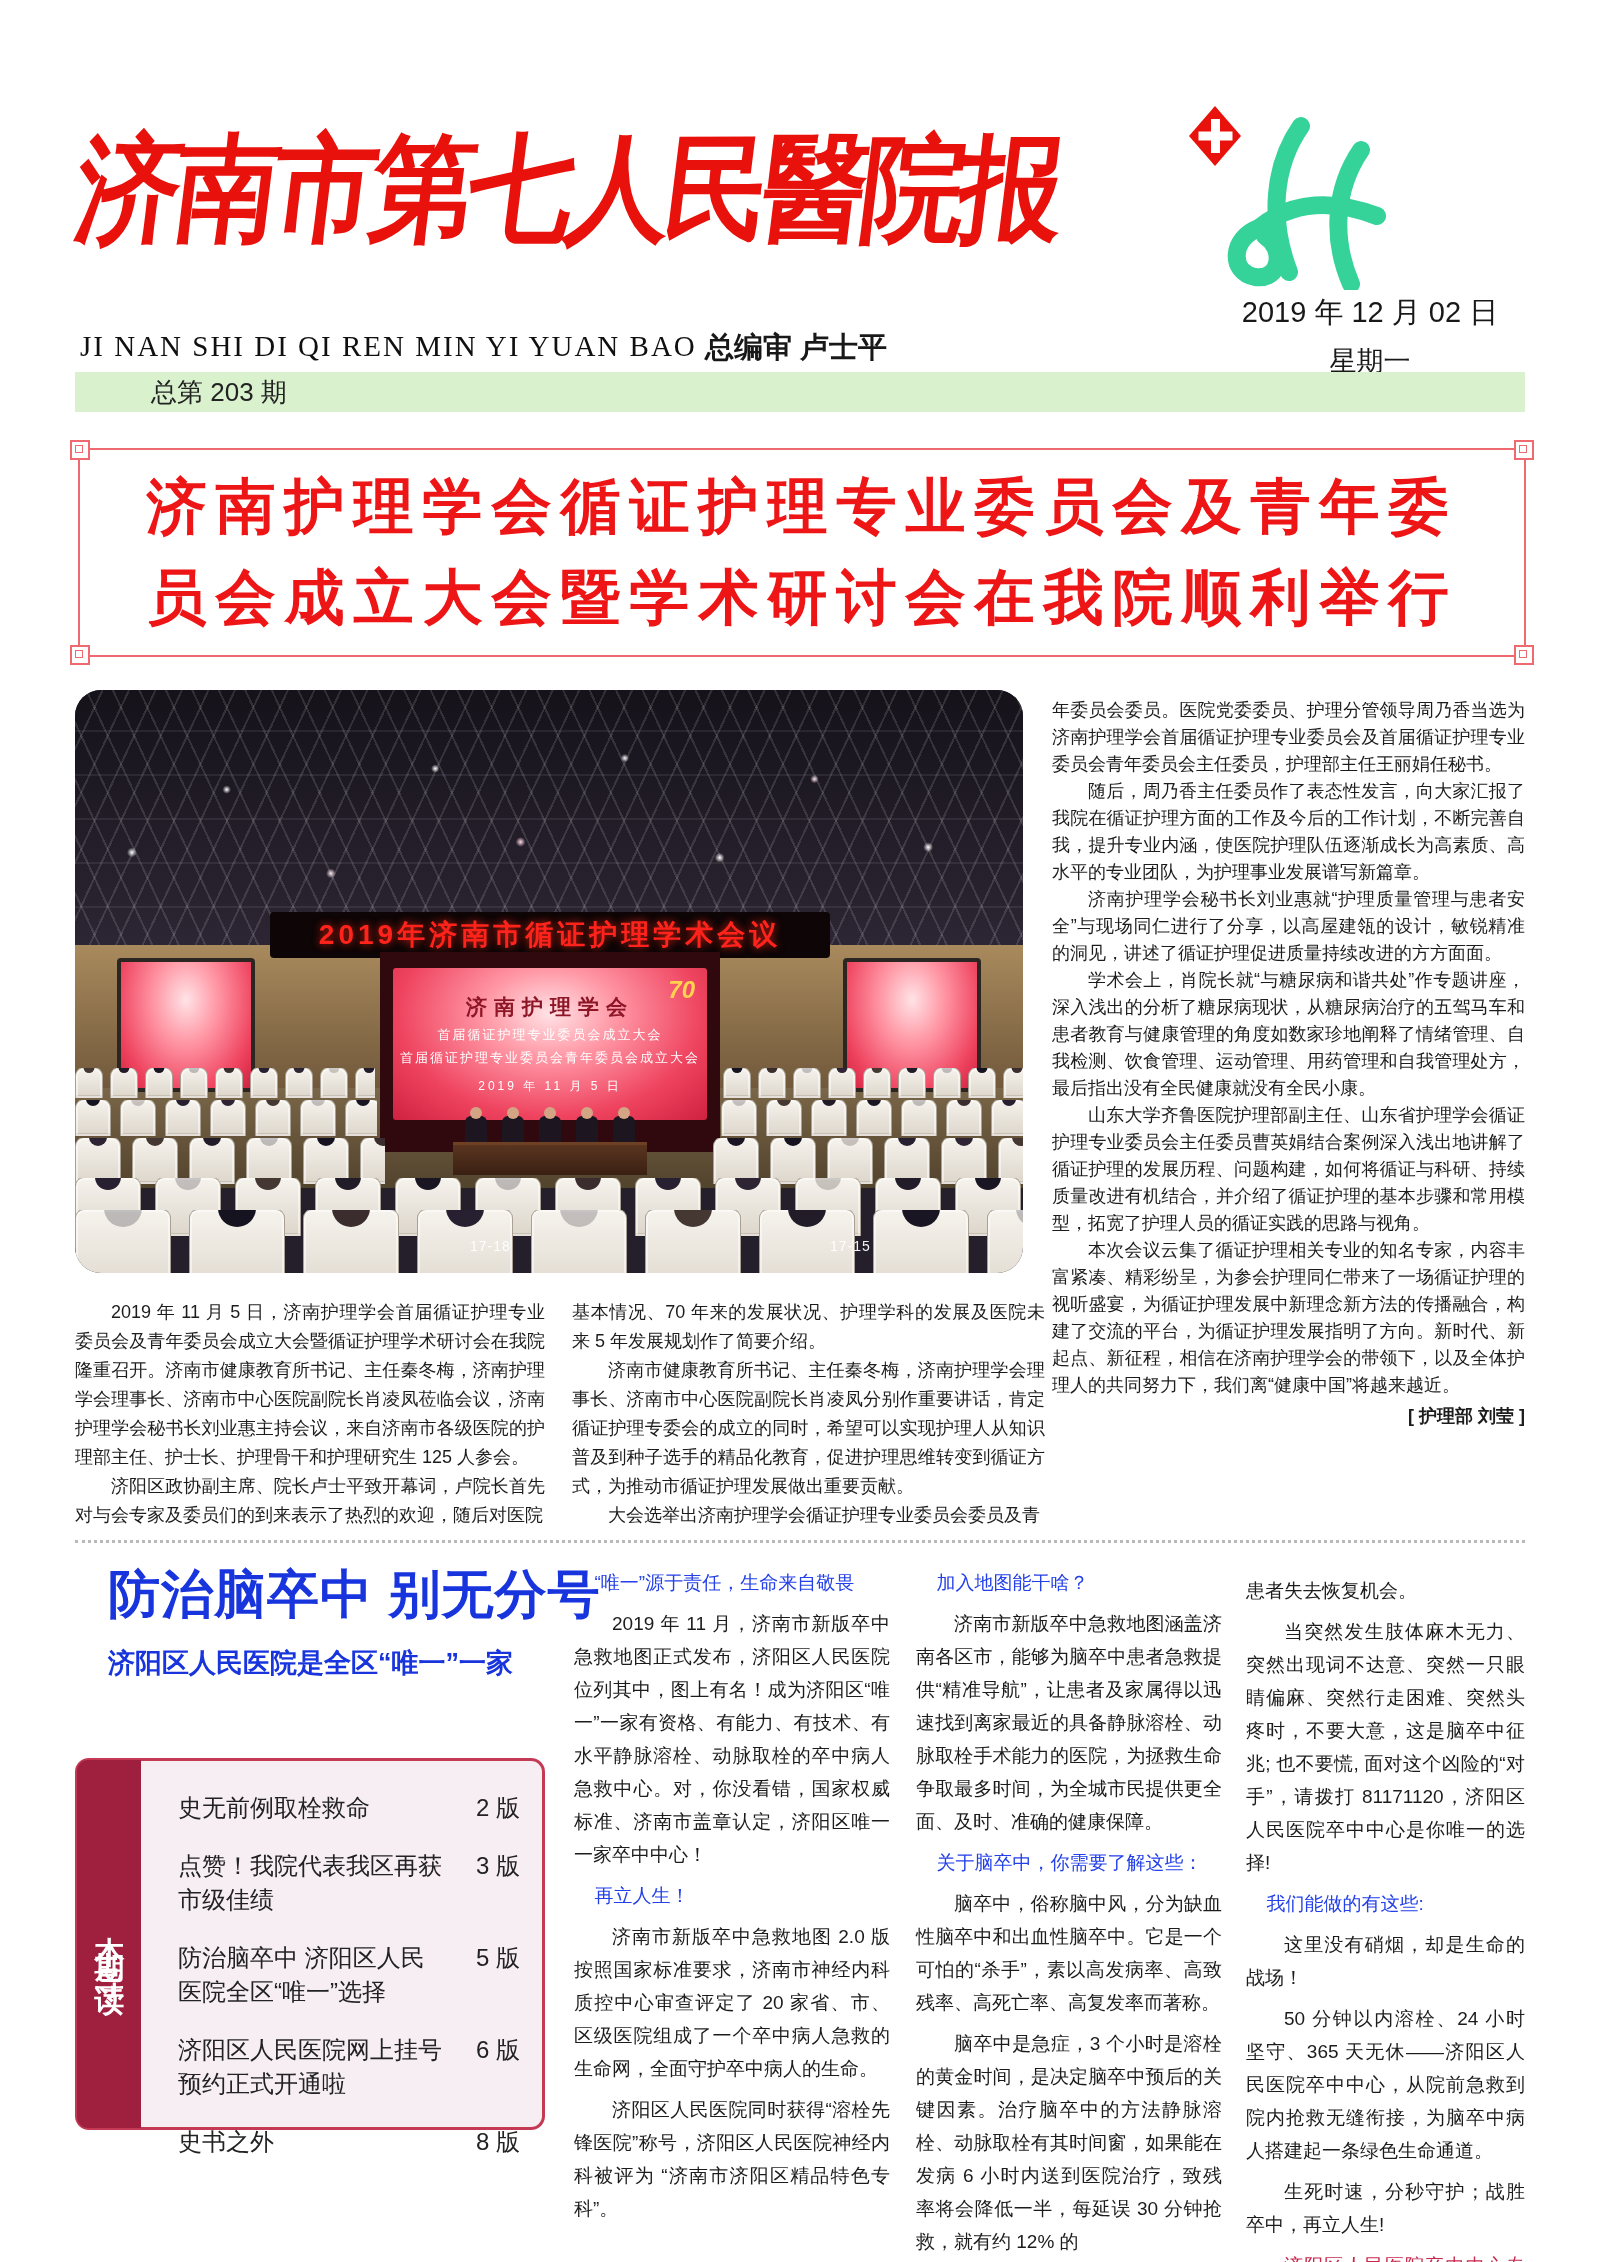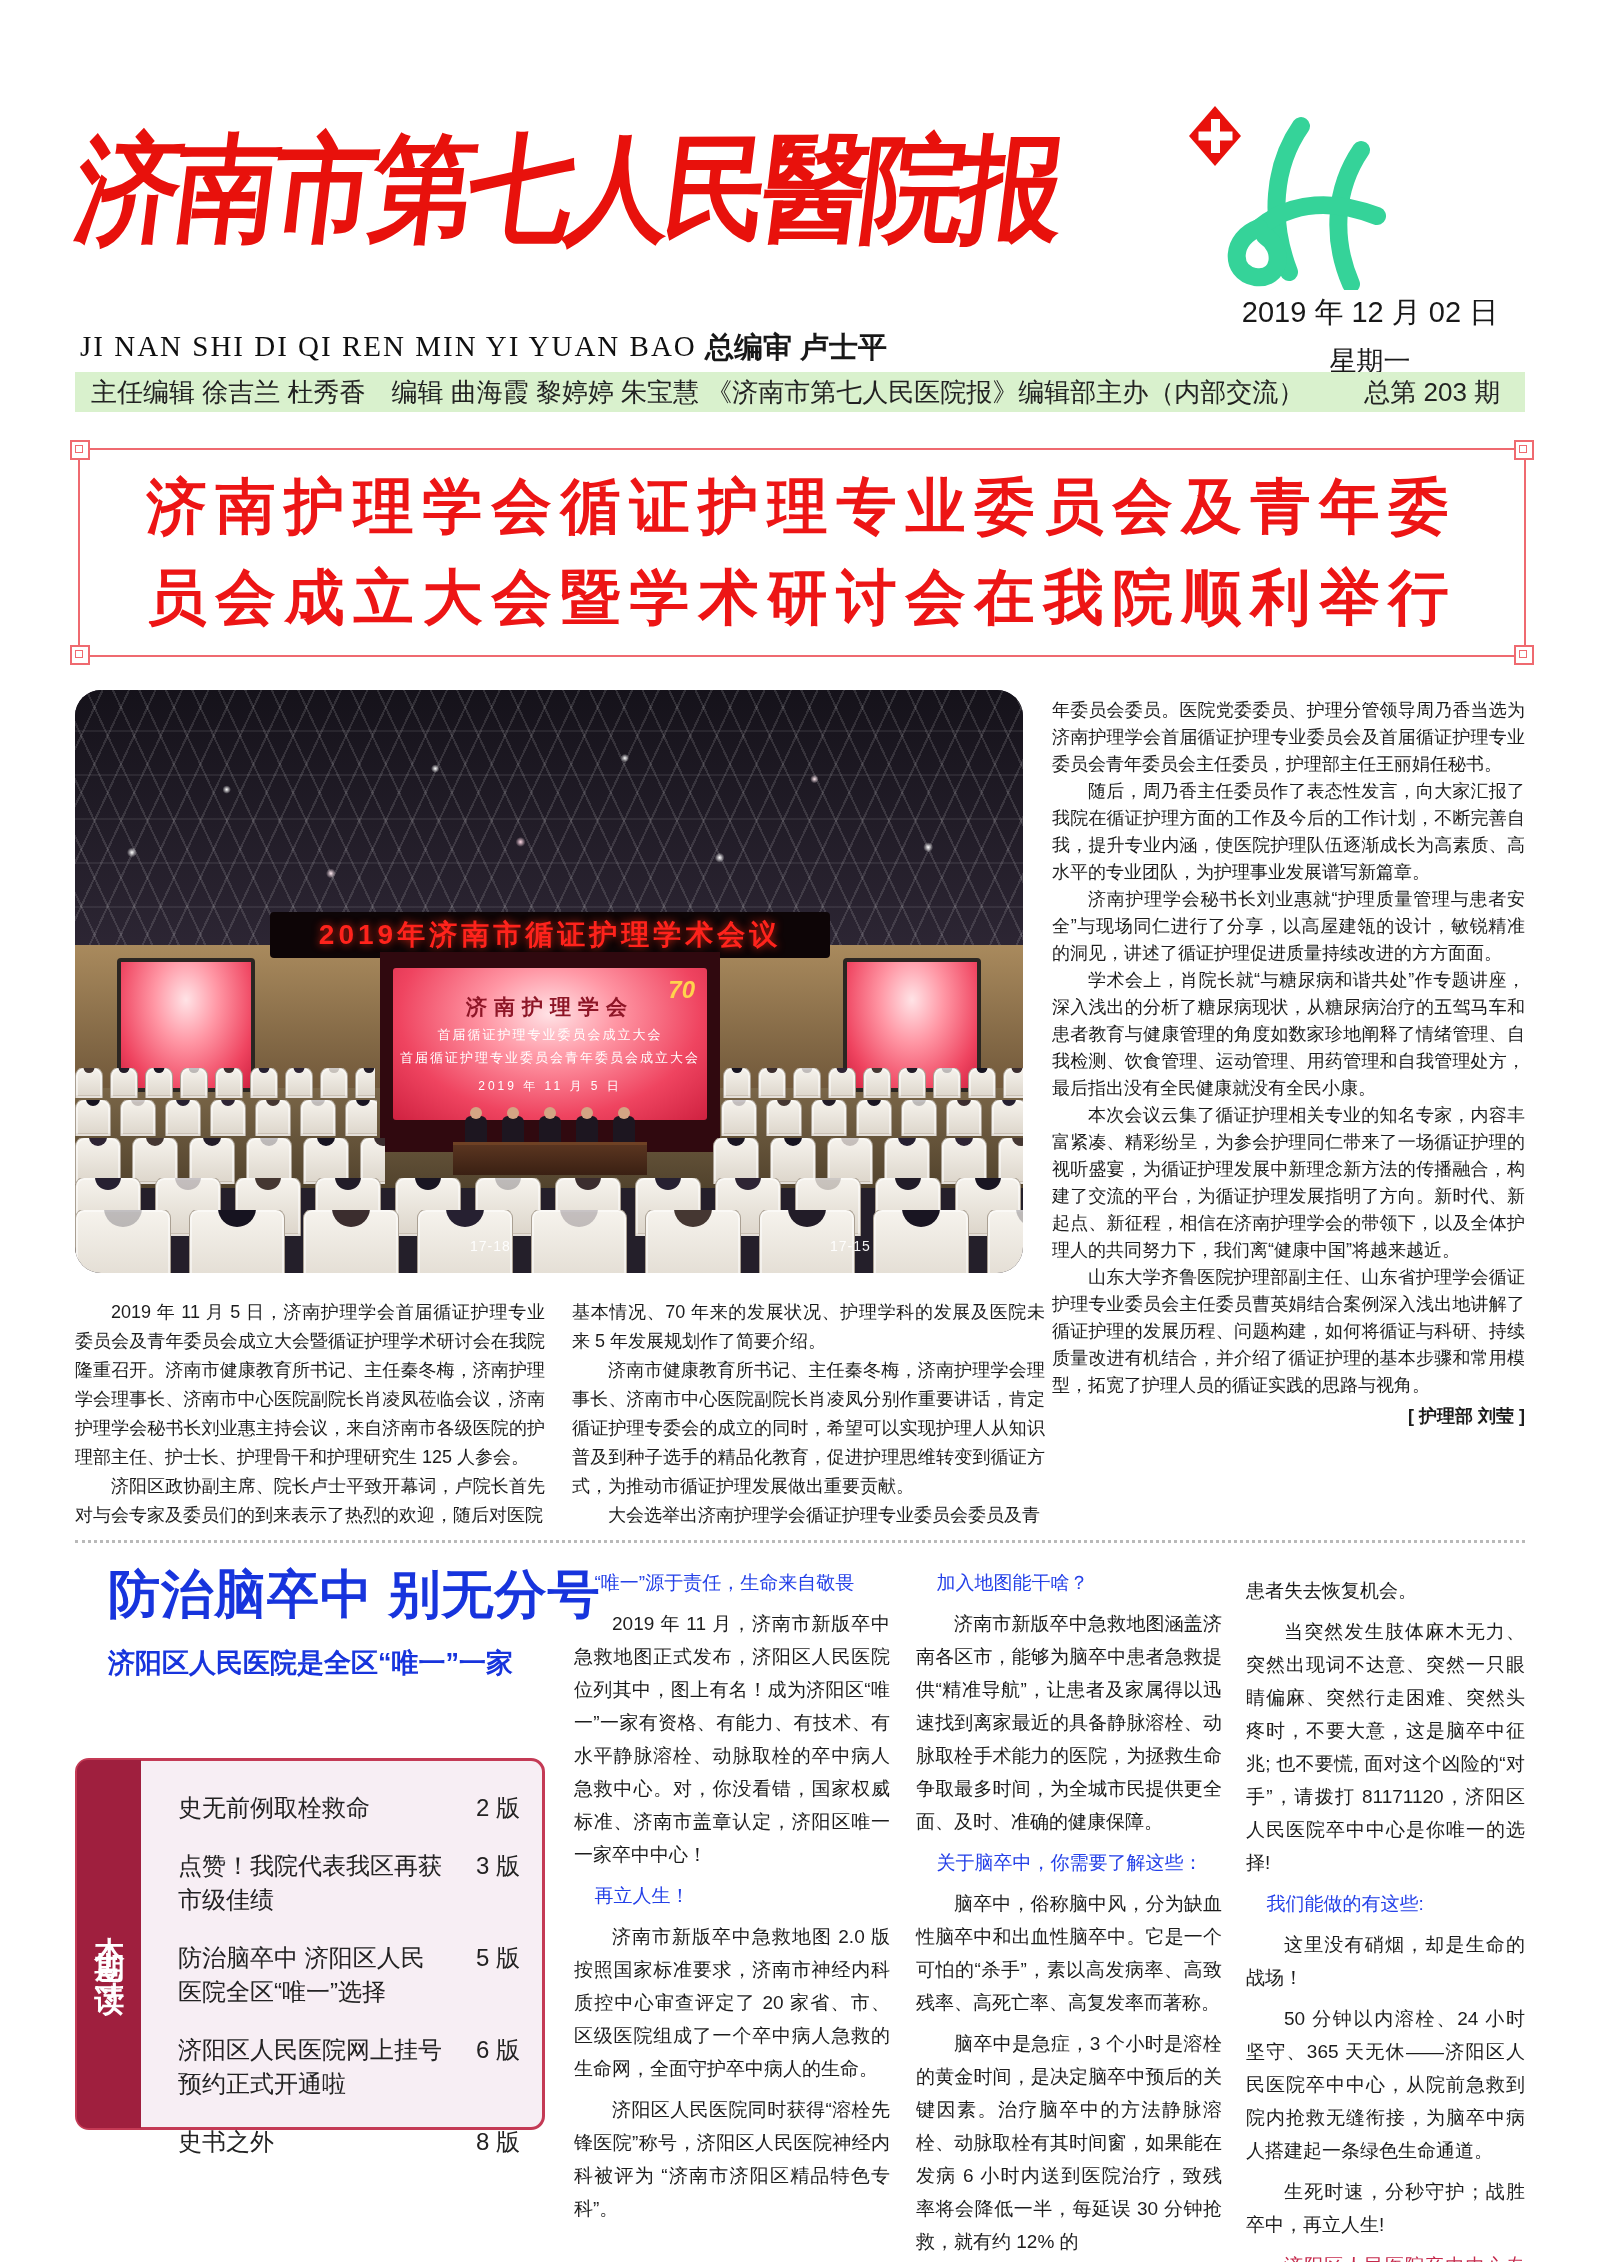--- a/index.html
+++ b/index.html
@@ -149,21 +149,20 @@
   </svg>
 
   <div class="pinyin">JI NAN SHI DI QI REN MIN YI YUAN BAO</div>
   <div class="chief-editor">总编审  卢士平</div>
   <div class="date-block">
     <div class="d1">2019 年 12 月 02 日</div>
     <div class="d2">星期一</div>
   </div>
 
   <div class="info-bar">
-    <span class="left">主任编辑  徐吉兰 杜秀香　编辑  曲海霞  黎婷婷  朱宝慧 《济南市第七人民医院报》编辑部主办（内部交流）</span>
     <span class="issue">总第 203 期</span>
   </div>
 
   <div class="headline-box">
     <div class="corner tl">
         <i></i>
       </div>
     <div class="corner tr">
         <i></i>
       </div>
@@ -427,22 +426,22 @@
 
     <span class="seat-label" style="left:395px;top:548px;">17-18</span>
     <span class="seat-label" style="left:755px;top:548px;">17-15</span>
   </div>
 
   <div class="col rcol">
     <p class="noindent">年委员会委员。医院党委委员、护理分管领导周乃香当选为济南护理学会首届循证护理专业委员会及首届循证护理专业委员会青年委员会主任委员，护理部主任王丽娟任秘书。</p>
     <p>随后，周乃香主任委员作了表态性发言，向大家汇报了我院在循证护理方面的工作及今后的工作计划，不断完善自我，提升专业内涵，使医院护理队伍逐渐成长为高素质、高水平的专业团队，为护理事业发展谱写新篇章。</p>
     <p>济南护理学会秘书长刘业惠就“护理质量管理与患者安全”与现场同仁进行了分享，以高屋建瓴的设计，敏锐精准的洞见，讲述了循证护理促进质量持续改进的方方面面。</p>
     <p>学术会上，肖院长就“与糖尿病和谐共处”作专题讲座，深入浅出的分析了糖尿病现状，从糖尿病治疗的五驾马车和患者教育与健康管理的角度如数家珍地阐释了情绪管理、自我检测、饮食管理、运动管理、用药管理和自我管理处方，最后指出没有全民健康就没有全民小康。</p>
+    <p>山东大学齐鲁医院护理部副主任、山东省护理学会循证护理专业委员会主任委员曹英娟结合案例深入浅出地讲解了循证护理的发展历程、问题构建，如何将循证与科研、持续质量改进有机结合，并介绍了循证护理的基本步骤和常用模型，拓宽了护理人员的循证实践的思路与视角。</p>
     <p>本次会议云集了循证护理相关专业的知名专家，内容丰富紧凑、精彩纷呈，为参会护理同仁带来了一场循证护理的视听盛宴，为循证护理发展中新理念新方法的传播融合，构建了交流的平台，为循证护理发展指明了方向。新时代、新起点、新征程，相信在济南护理学会的带领下，以及全体护理人的共同努力下，我们离“健康中国”将越来越近。</p>
-    <p>山东大学齐鲁医院护理部副主任、山东省护理学会循证护理专业委员会主任委员曹英娟结合案例深入浅出地讲解了循证护理的发展历程、问题构建，如何将循证与科研、持续质量改进有机结合，并介绍了循证护理的基本步骤和常用模型，拓宽了护理人员的循证实践的思路与视角。</p>
     <div class="sig">[ 护理部 刘莹 ]</div>
   </div>
 
   <div class="col ucol1">
     <p>2019 年 11 月 5 日，济南护理学会首届循证护理专业委员会及青年委员会成立大会暨循证护理学术研讨会在我院隆重召开。济南市健康教育所书记、主任秦冬梅，济南护理学会理事长、济南市中心医院副院长肖凌凤莅临会议，济南护理学会秘书长刘业惠主持会议，来自济南市各级医院的护理部主任、护士长、护理骨干和护理研究生 125 人参会。</p>
     <p>济阳区政协副主席、院长卢士平致开幕词，卢院长首先对与会专家及委员们的到来表示了热烈的欢迎，随后对医院</p>
   </div>
 
   <div class="col ucol2">
     <p class="noindent">基本情况、70 年来的发展状况、护理学科的发展及医院未来 5 年发展规划作了简要介绍。</p>

